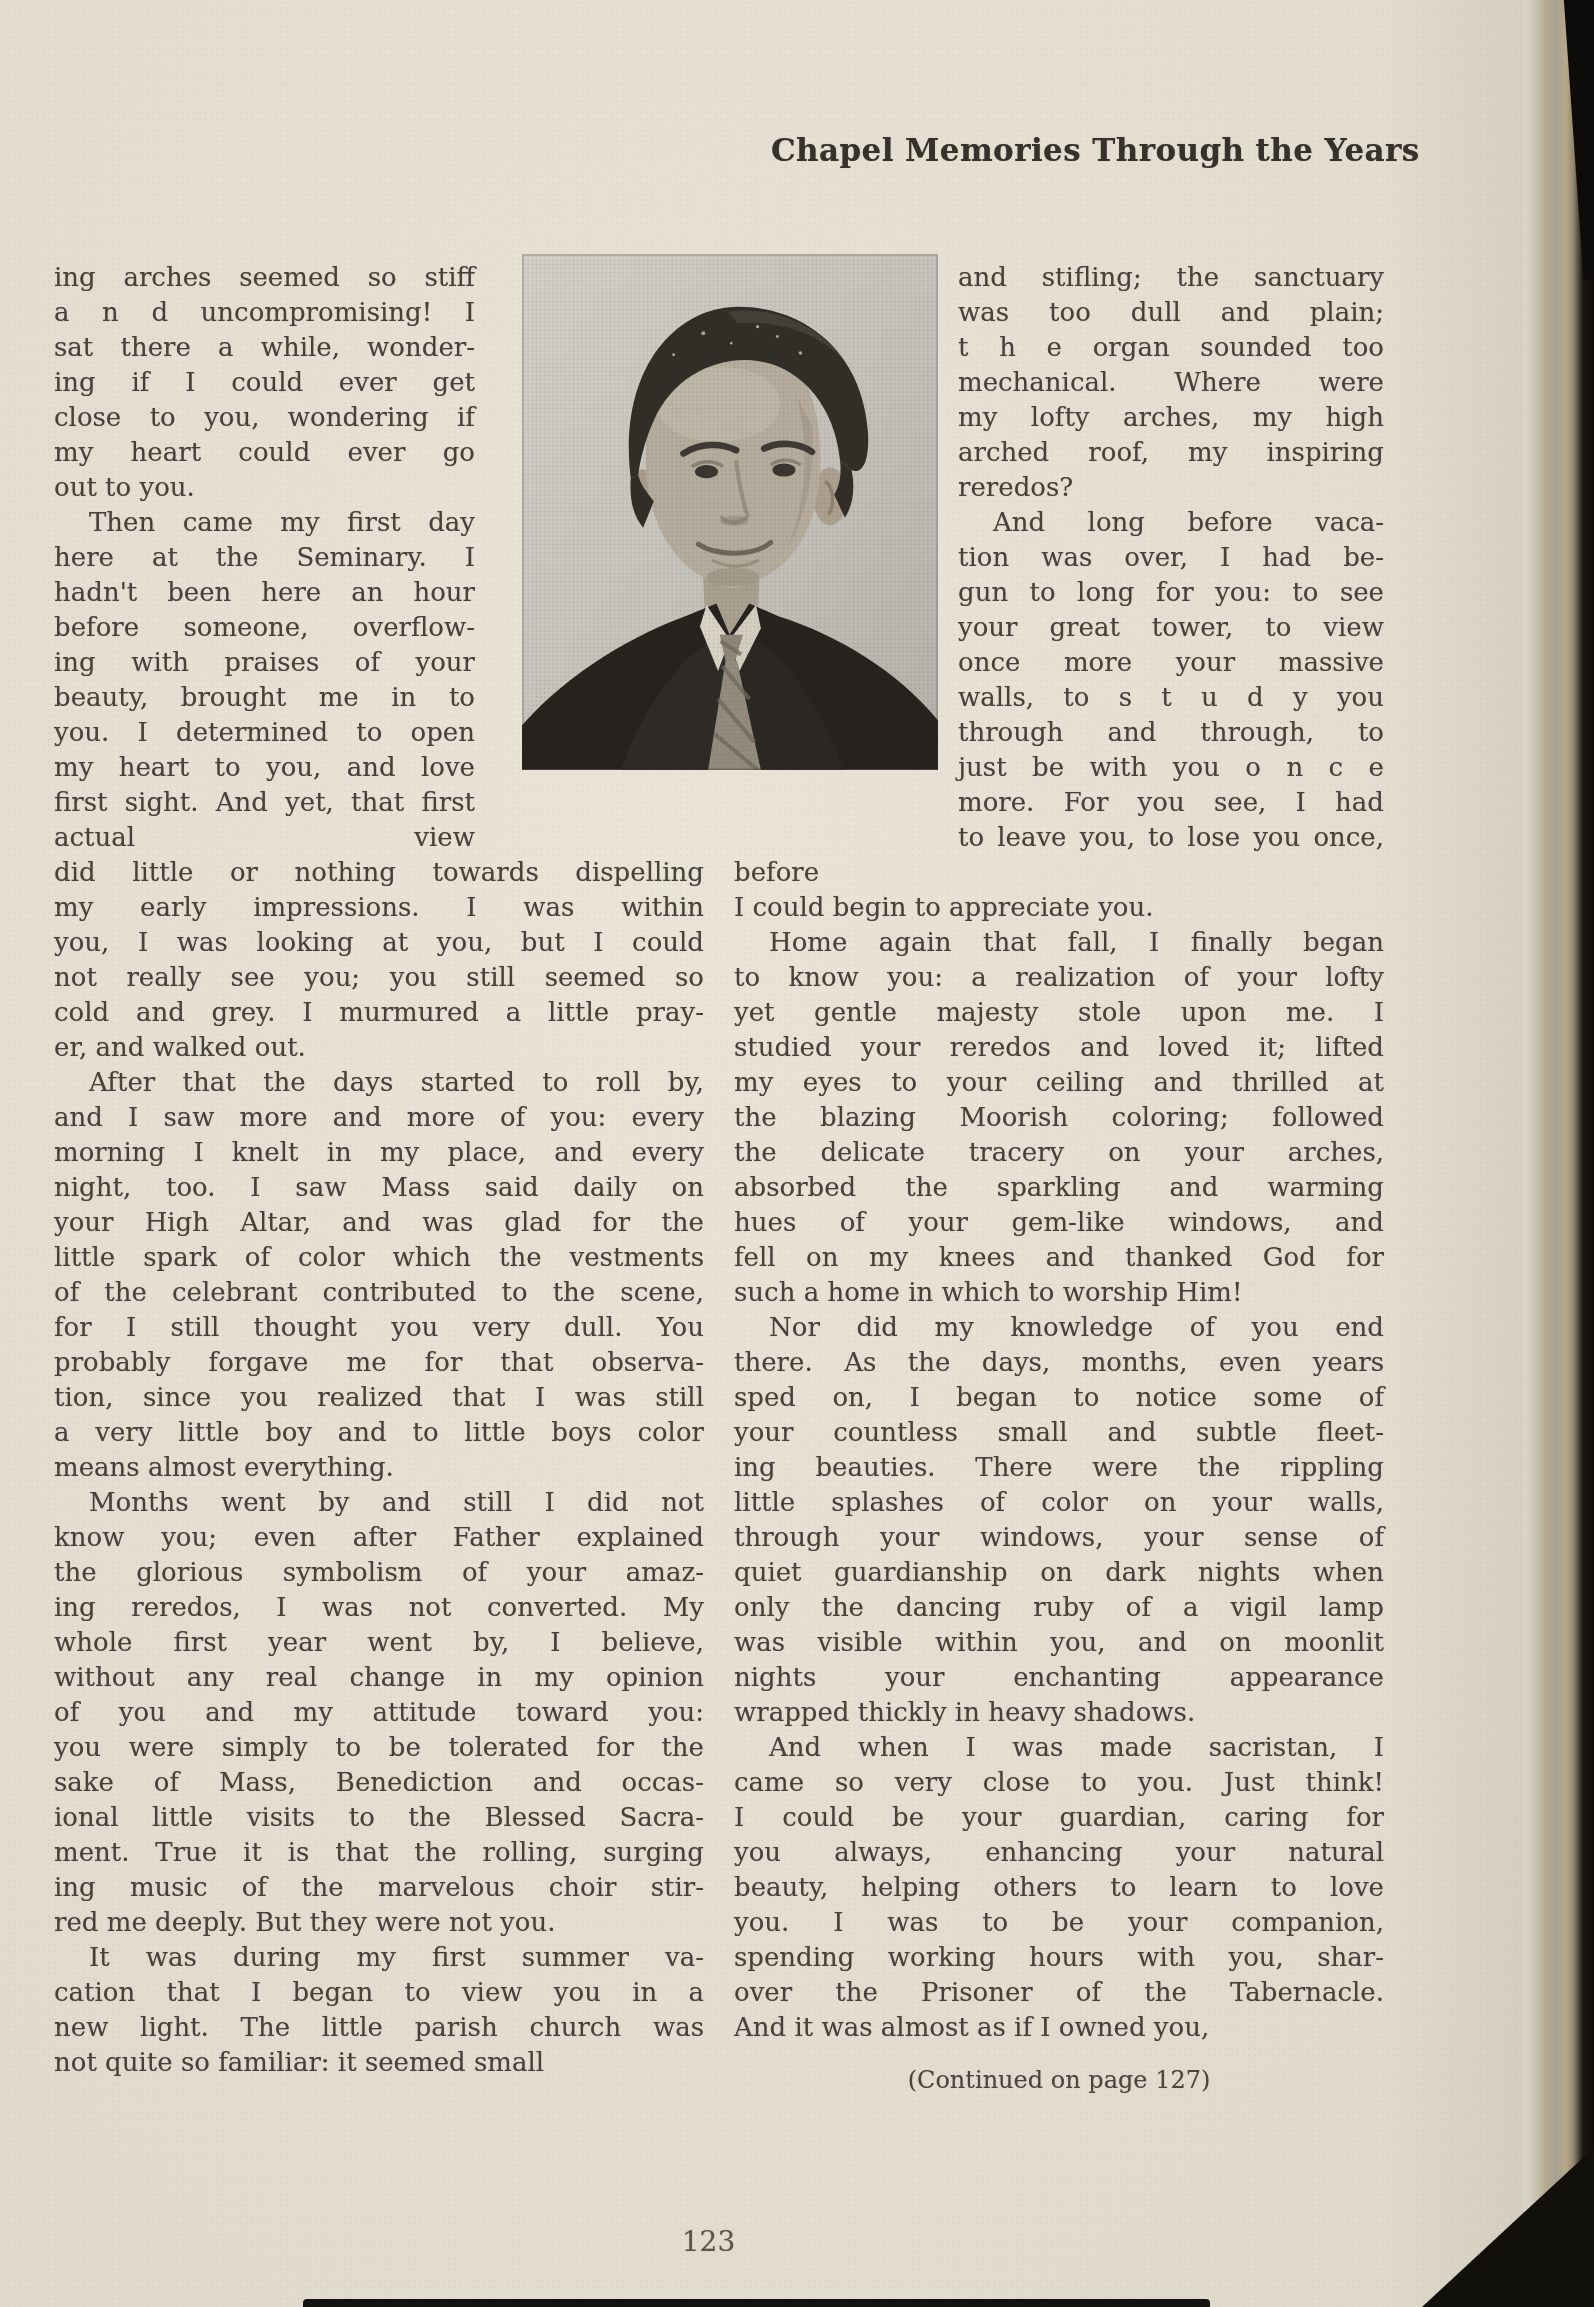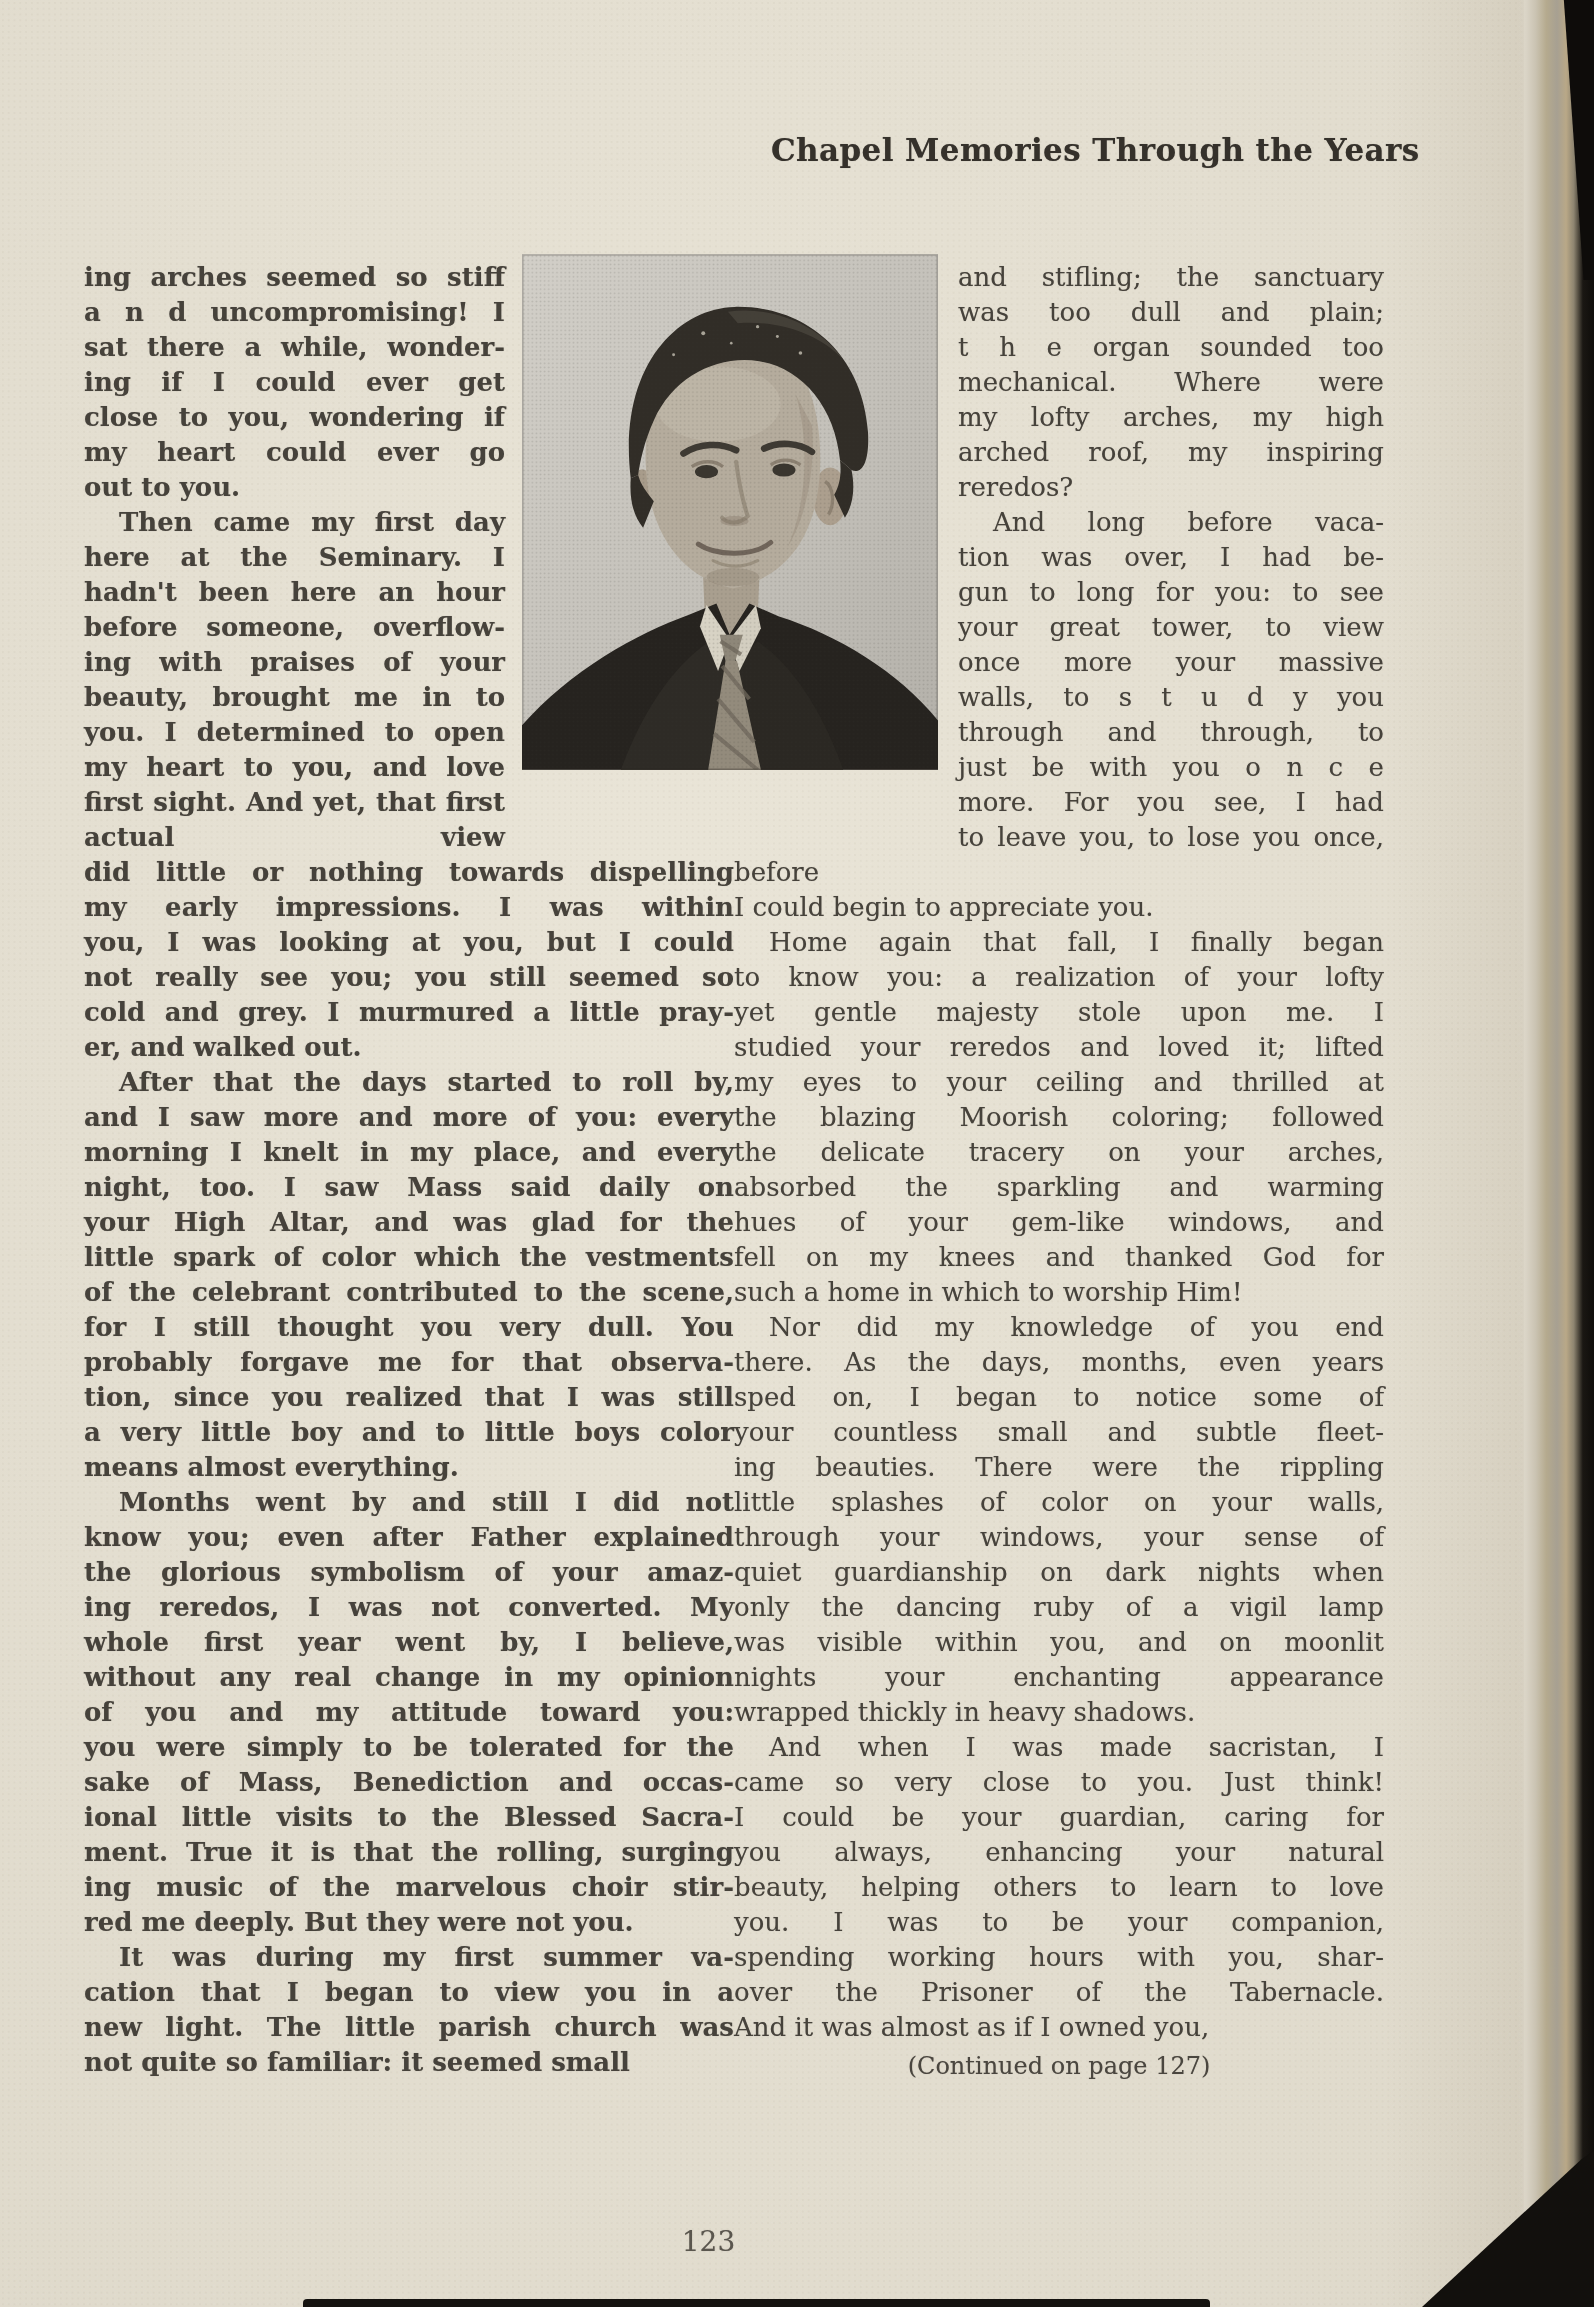--- a/index.html
+++ b/index.html
@@ -33,29 +33,29 @@
   #bottom-shadow{position:absolute;left:303px;bottom:0;width:907px;height:8.2px;
         background:#151310;border-radius:4.1px 4.1px 0 0;}
 
   #article-title{position:absolute;left:771px;top:132px;width:627px;
         font-size:31px;font-weight:bold;letter-spacing:0.4px;color:#35312b;
         text-shadow:0 0 0.8px rgba(53,49,43,0.45);white-space:nowrap;}
 
   .col{position:absolute;top:260px;width:650px;color:#46423b;
        font-size:26px;line-height:35px;
        text-shadow:0 0 0.8px rgba(70,64,56,0.35);}
-  #col-left{left:84px;font-weight:bold;}
+  #col-left{left:54px;}
   #col-right{left:734px;}
   .line{text-align:justify;text-align-last:justify;}
   .line.last{text-align-last:left;}
   .line.ind{text-indent:35px;}
   .spacer-r{float:right;width:229px;height:567px;}
   .spacer-l{float:left;width:224px;height:567px;}
   .continued{clear:both;text-align:center;text-align-last:center;
-       font-size:24px;margin-top:4px;color:#4a463f;}
+       font-size:24px;margin-top:18px;color:#4a463f;}
 
   #portrait{position:absolute;left:522px;top:254px;width:416px;height:516px;}
   #portrait svg{display:block;}
 
   #page-number{position:absolute;left:651px;top:2225px;width:115px;
        text-align:center;font-size:28px;color:#5a564e;
        text-shadow:0 0 0.8px rgba(90,86,78,0.4);}
 </style>
 </head>
 <body>

